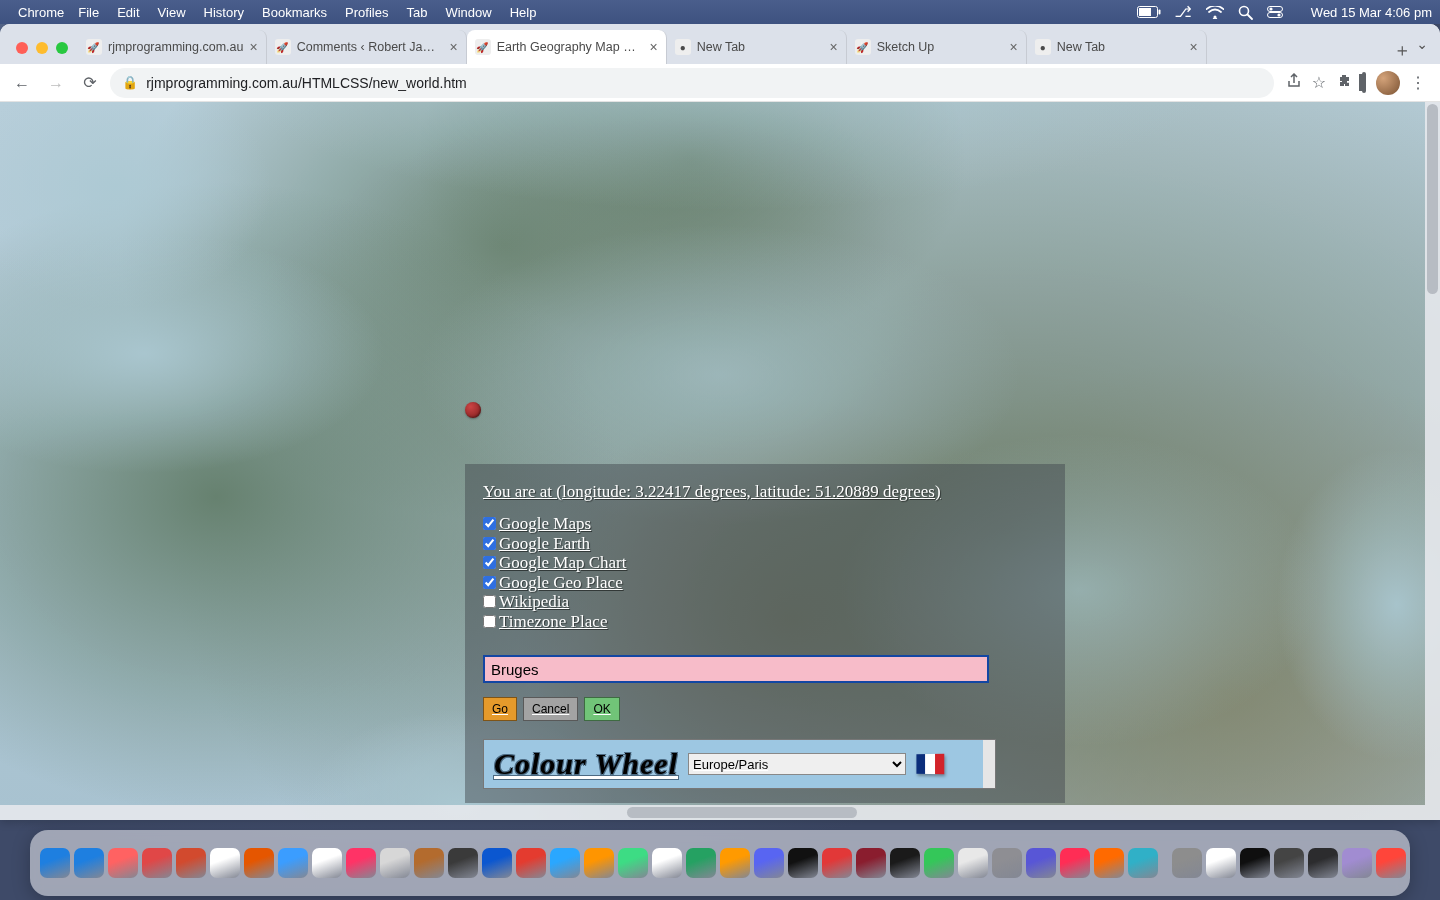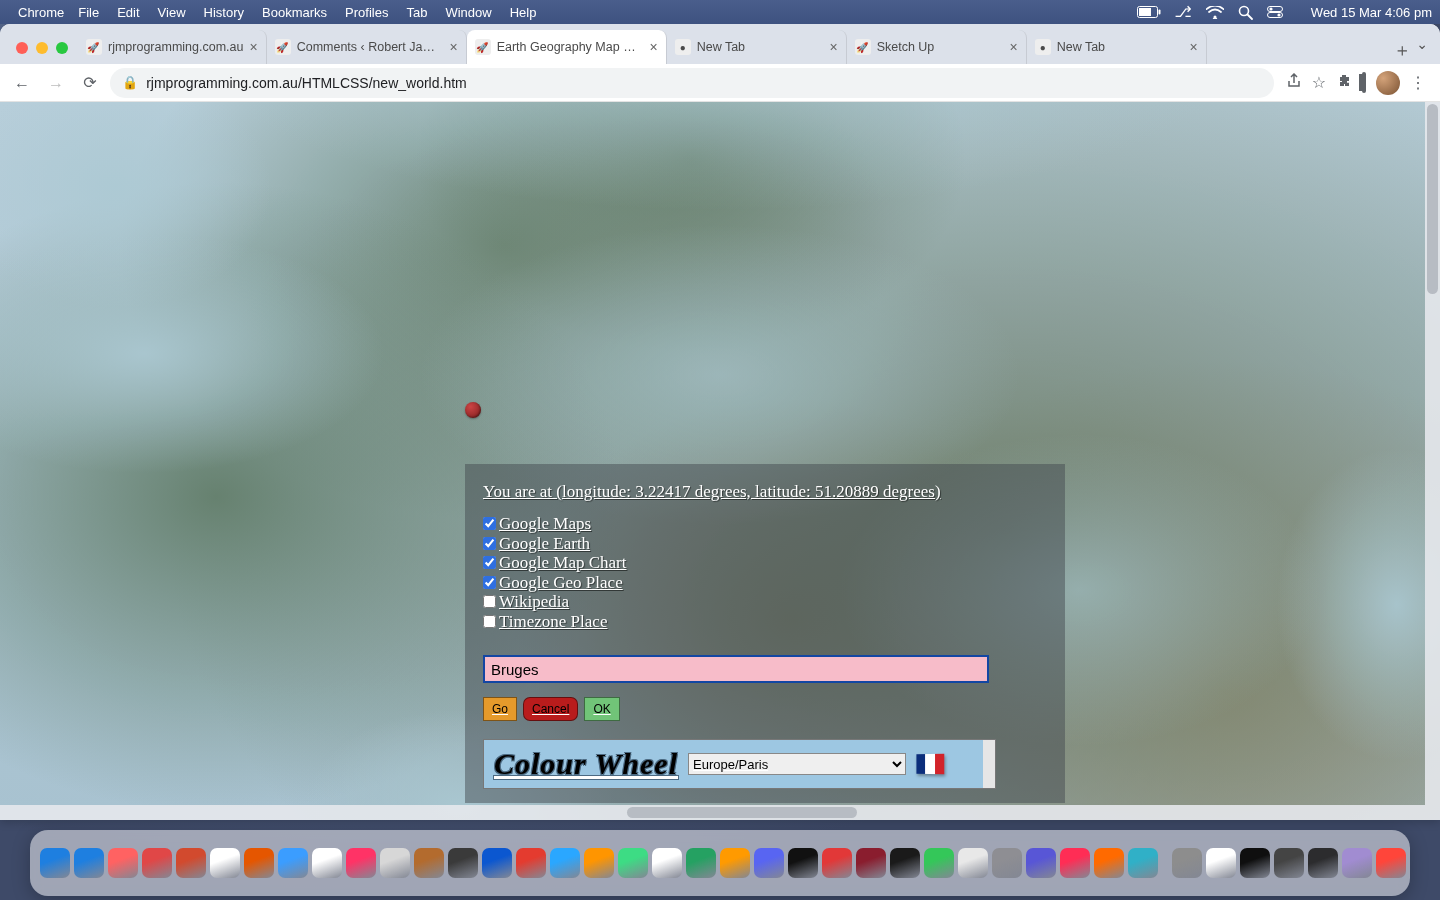--- a/index.html
+++ b/index.html
@@ -80,21 +80,21 @@
     background: rgba(64,72,78,0.48); color: #fff; font-family: Georgia, "Times New Roman", serif; font-size: 17px;
     backdrop-filter: blur(0.5px); text-decoration: underline;}
   .panel .heading { margin-bottom: 12px; font-size: 17px; text-shadow: 1px 1px 1px rgba(0,0,0,0.5);}
   .panel .opts { margin-bottom: 24px; }
   .panel .opt { display: flex; align-items: center; gap: 3px; font-size: 17px; line-height: 1.15; text-shadow: 1px 1px 1px rgba(0,0,0,0.5);}
   .panel .opt input[type=checkbox]{ accent-color: #2f6fe0; width: 13px; height: 13px;}
   .panel .text-field { width: 506px; height: 28px; background: #f7bcc9; border: 2px solid #1346a3; padding: 0 6px;
     font-size: 15px; font-family: Arial, sans-serif; color: #000; outline: none;}
   .panel .btn-row { margin-top: 14px; display: flex; gap: 6px;}
   .panel .btn { font-family: Arial, sans-serif; font-size: 12px; padding: 4px 8px; border: 1px solid rgba(0,0,0,0.45); color:#000; cursor:pointer;}
-  .btn.go { background: #e59a2b; } .btn.cancel { background: #b91c1c; border-radius: 7px; } .btn.ok { background: #71c478; }
+  .btn.go { background: #e59a2b; } .btn.cancel { background: #a3a3a3; } .btn.ok { background: #71c478; }
   .panel .embed { margin-top: 18px; width: 513px; height: 50px; background: #9dc7e2; border: 1px solid #777; display: flex; align-items: center; gap: 10px; padding: 0 10px; position: relative;}
   .panel .embed::after { content:""; position:absolute; right:0; top:0; bottom:0; width:12px; background:#e6e6e6;}
   .panel .embed .cw-title { font-family: Georgia, serif; font-size: 30px; font-style: italic; font-weight: bold; color: #000000;
     text-shadow: 1px 1px 0 #4c6a82, -1px -1px 0 #4c6a82, 1px -1px 0 #4c6a82, -1px 1px 0 #4c6a82; letter-spacing: 1px;}
   .panel .embed select { font-size: 13px; height: 22px; width: 218px; background:#efefef; border:1px solid #888;}
   .panel .embed .flag { width: 28px; height: 20px; position: relative; display:inline-block;}
   .panel .embed .flag::before { content:""; position:absolute; inset:0; background: linear-gradient(90deg, #0b2e7b 33.3%, #fff 33.3%, #fff 66.6%, #d2232a 66.6%); transform: perspective(60px) rotateY(-6deg); box-shadow: 1px 2px 3px rgba(0,0,0,0.35);}
 
   .bottom-scroll { position: absolute; bottom: 0; left: 0; right: 15px; height: 15px; background: rgba(230,232,236,0.9);}
   .bottom-scroll .thumb { position: absolute; top:2px; bottom:2px; left: 44%; width: 230px; background: #b7bcc3; border-radius: 6px;}

